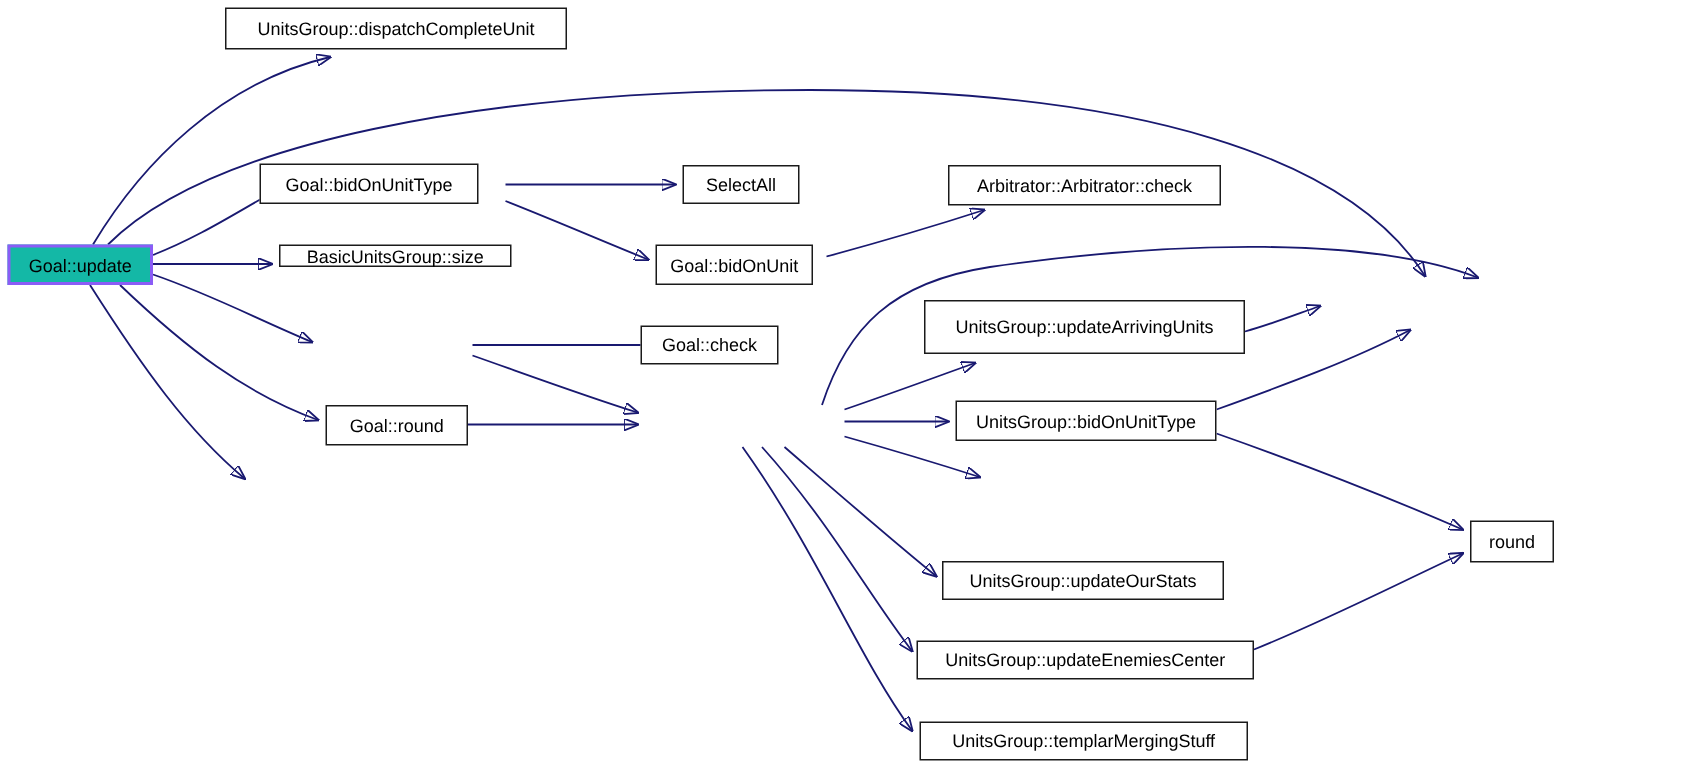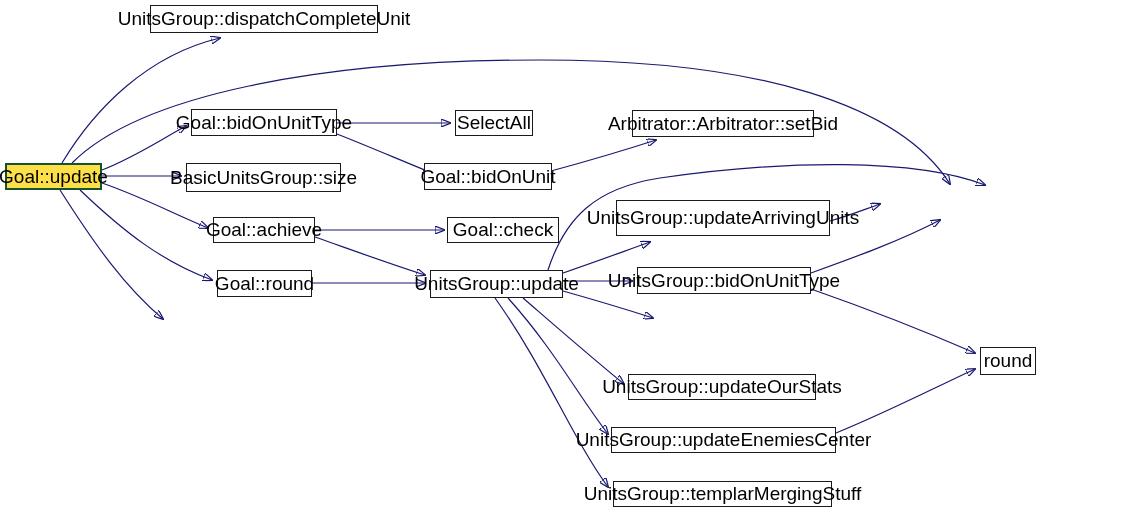--- a/index.html
+++ b/index.html
@@ -11,28 +11,28 @@
     overflow:hidden;
   }
   .edge-layer{position:absolute;left:0;top:0;width:1136px;height:515px;}
   .edge-layer path{fill:none;stroke:#191970;stroke-width:1.2;}
   .node{
     position:absolute;
     box-sizing:border-box;
     background:#ffffff;
     border:1px solid #1a1a1a;
     color:#000000;
-    font-size:19px;
+    font-size:12px;
     display:flex;align-items:center;justify-content:center;
     white-space:nowrap;
     cursor:pointer;
   }
   .node.root{
-    background:#fde047;
-    border:2px solid #14532d;
+    background:#14b8a6;
+    border:2px solid #8b5cf6;
     cursor:default;
   }
 </style>
 </head>
 <body>
 
 <div class="stage">
 
   <svg class="edge-layer" viewBox="0 0 1136 515" xmlns="http://www.w3.org/2000/svg">
     <defs>
@@ -63,38 +63,36 @@
     <path d="M 830,221 C 848,216 863,210 880,204" marker-end="url(#arrow)"></path>
     <path d="M 811,273 C 858,256 902,240 940,220" marker-end="url(#arrow)"></path>
     <path d="M 811,289 C 868,309 922,330 975,353" marker-end="url(#arrow)"></path>
     <path d="M 836,433 C 883,414 928,391 975,369" marker-end="url(#arrow)"></path>
   </svg>
 
   <div class="node root" style="left:5px;top:163px;width:97px;height:27px">Goal::update</div>
 
   <div class="node" style="left:150px;top:5px;width:228px;height:28px">UnitsGroup::dispatchCompleteUnit</div>
 
-  <div class="node" style="left:191px;top:109px;width:146px;height:27px">Goal::bidOnUnitType</div>
+  <div class="node" style="left:173px;top:109px;width:146px;height:27px">Goal::bidOnUnitType</div>
 
-  <div class="node" style="left:186px;top:163px;width:155px;height:29px">BasicUnitsGroup::size</div>
+  <div class="node" style="left:186px;top:163px;width:155px;height:15px">BasicUnitsGroup::size</div>
 
-  <div class="node" style="left:213px;top:217px;width:102px;height:26px">Goal::achieve</div>
 
   <div class="node" style="left:217px;top:270px;width:95px;height:27px">Goal::round</div>
 
 
   <div class="node" style="left:455px;top:110px;width:78px;height:26px">SelectAll</div>
 
-  <div class="node" style="left:424px;top:163px;width:128px;height:27px">Goal::bidOnUnit</div>
+  <div class="node" style="left:437px;top:163px;width:105px;height:27px">Goal::bidOnUnit</div>
 
-  <div class="node" style="left:447px;top:217px;width:112px;height:26px">Goal::check</div>
+  <div class="node" style="left:427px;top:217px;width:92px;height:26px">Goal::check</div>
 
-  <div class="node" style="left:430px;top:270px;width:133px;height:28px">UnitsGroup::update</div>
 
-  <div class="node" style="left:632px;top:110px;width:182px;height:27px">Arbitrator::Arbitrator::setBid</div>
+  <div class="node" style="left:632px;top:110px;width:182px;height:27px">Arbitrator::Arbitrator::check</div>
 
   <div class="node" style="left:616px;top:200px;width:214px;height:36px">UnitsGroup::updateArrivingUnits</div>
 
   <div class="node" style="left:637px;top:267px;width:174px;height:27px">UnitsGroup::bidOnUnitType</div>
 
 
   <div class="node" style="left:628px;top:374px;width:188px;height:26px">UnitsGroup::updateOurStats</div>
 
   <div class="node" style="left:611px;top:427px;width:225px;height:26px">UnitsGroup::updateEnemiesCenter</div>
 

